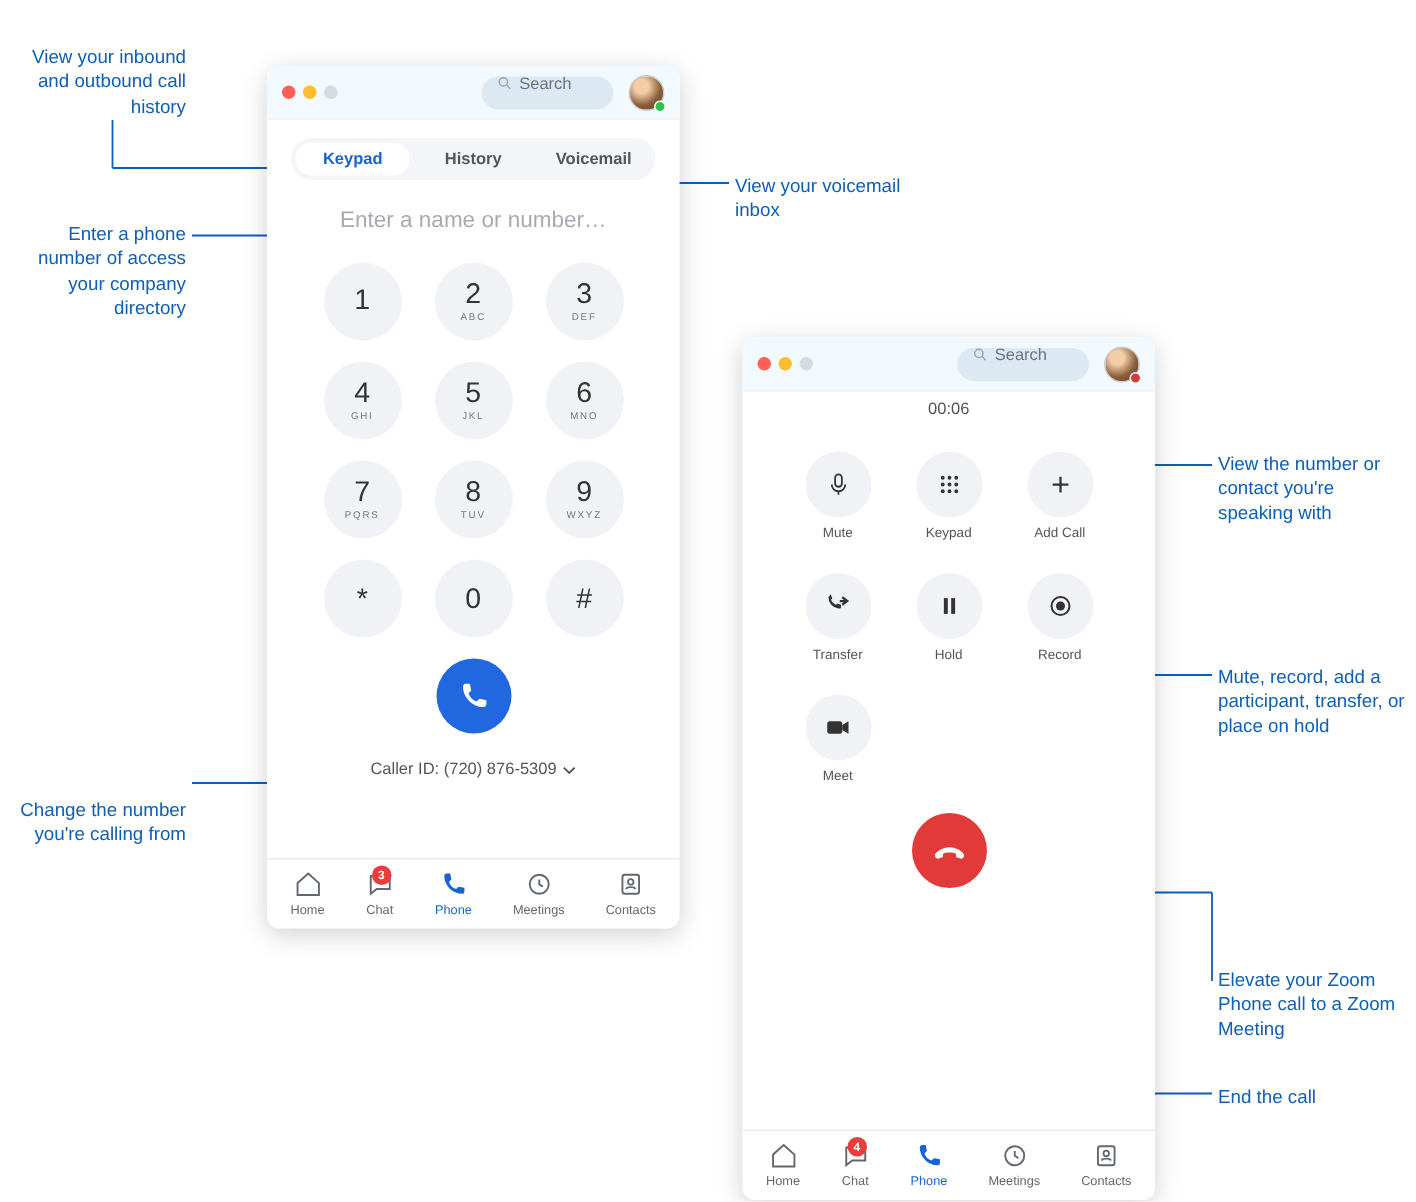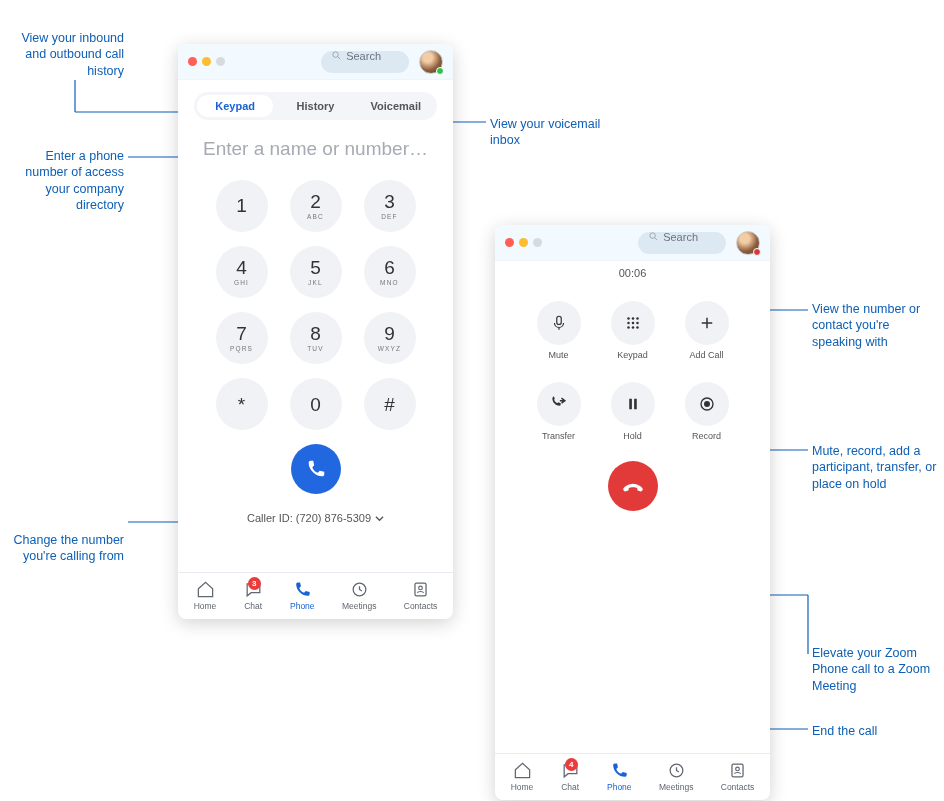--- a/index.html
+++ b/index.html
@@ -88,21 +88,21 @@
   }
   .tab {
     flex:1; text-align:center; font-size:11px; font-weight:700; color:#555;
     padding:5px 0; border-radius:14px;
   }
   .tab.active{ background:#fff; color:#1763d2; }
 
   .number-input {
     margin:18px 16px 8px;
     text-align:center;
-    font-size:19px;
+    font-size:15px;
     color:#a6abb3;
   }
 
   .keypad {
     display:grid;
     grid-template-columns: repeat(3, 52px);
     grid-auto-rows:52px;
     justify-content:center;
     gap:14px 22px;
     margin-top:12px;
@@ -435,20 +435,29 @@
     </div>
     <div class="action">
       <div class="abtn">
           <svg width="18" height="18" viewBox="0 0 24 24">
             <circle cx="12" cy="12" r="8" fill="none" stroke="#333" stroke-width="1.8"></circle>
             <circle cx="12" cy="12" r="4" fill="#333"></circle>
           </svg>
         </div>
       <div class="alabel">Record</div>
     </div>
+    <div class="action">
+      <div class="abtn">
+          <svg width="20" height="20" viewBox="0 0 24 24">
+            <rect x="3" y="7" width="12" height="10" rx="2" fill="#333"></rect>
+            <path d="M15 10l5-3v10l-5-3z" fill="#333"></path>
+          </svg>
+        </div>
+      <div class="alabel">Meet</div>
+    </div>
   </div>
 
   <div class="hangbtn">
     <svg width="26" height="26" viewBox="0 0 24 24">
         <path d="M21 15c0 1-1 2-2 2l-3-1v-2c-2-1-6-1-8 0v2l-3 1c-1 0-2-1-2-2 0-2 5-5 9-5s9 3 9 5z" fill="#fff"></path>
       </svg>
   </div>
 
   <div class="bottombar">
     <div class="bitem">

